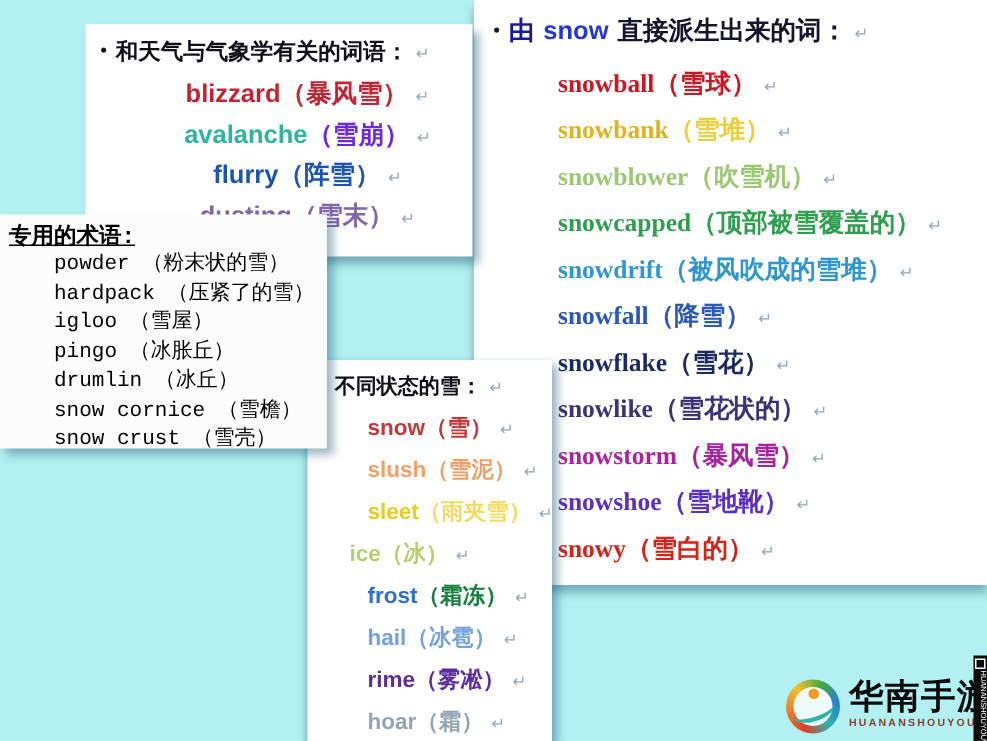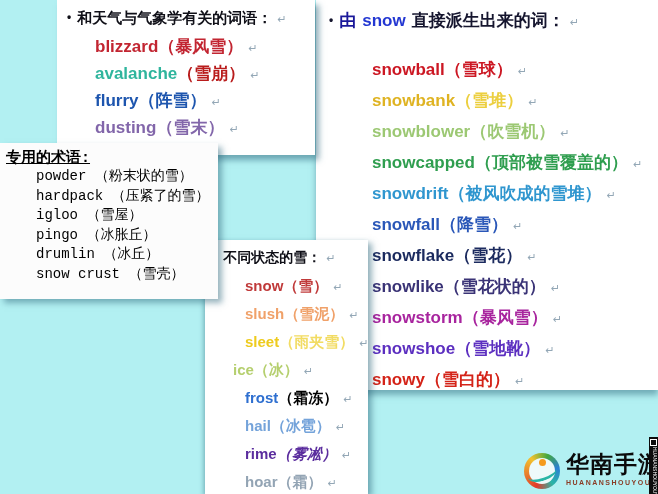--- a/index.html
+++ b/index.html
@@ -1,39 +1,39 @@
 <!DOCTYPE html>
 <html><head>
 <meta charset="utf-8">
 <style>
   html,body{margin:0;padding:0;}
   .canvas{position:relative;width:658px;height:494px;background:#b2f0f2;overflow:hidden;
           font-family:"Liberation Sans",sans-serif;}
   .panel{position:absolute;background:#ffffff;}
-  #box-weather{left:57px;top:0;width:258px;height:155px;z-index:3;
+  #box-weather{left:57px;top:16px;width:258px;height:155px;z-index:3;
                box-shadow:4px 5px 6px rgba(50,105,125,.55);}
   #box-terms{left:0;top:143px;width:218px;height:156px;z-index:5;background:#fcfcfc;
              box-shadow:4px 4px 6px rgba(50,105,125,.5);}
   #box-states{left:205px;top:240px;width:163px;height:254px;z-index:4;
               box-shadow:4px 3px 6px rgba(50,105,125,.5),-2px 2px 4px rgba(50,105,125,.35);}
   #box-derived{left:316px;top:0;width:342px;height:390px;z-index:1;
                box-shadow:0 5px 6px rgba(50,105,125,.5);}
   .hdr{font-weight:bold;color:#101018;white-space:nowrap;}
   .bullet{font-size:12px;margin-right:6px;vertical-align:2px;}
   #box-weather .hdr{padding:9px 0 0 10px;font-size:15px;}
   #box-states  .hdr{padding:9px 0 0 8px;font-size:14px;}
   #box-derived .hdr{padding:9px 0 0 13px;font-size:17px;color:#15152e;}
   #box-derived .hdr .prefix{color:#1a189a;}
   #box-derived .hdr .kw{color:#2337d2;margin:0 6px;}
   .word-item{font-weight:bold;white-space:nowrap;}
   #weather-list{margin-top:5px;}
-  #weather-list .word-item{height:27px;line-height:27px;padding-left:38px;font-size:17px;}
+  #weather-list .word-item{height:27px;line-height:27px;padding-left:38px;font-size:17px;text-align:center;}
   #states-list{margin-top:5px;}
   #states-list .word-item{height:28px;line-height:28px;padding-left:40px;font-size:15px;}
-  #derived-list{margin-top:22px;}
+  #derived-list{margin-top:8px;font-family:Liberation Serif, serif;}
   #derived-list .word-item{height:31px;line-height:31px;padding-left:56px;font-size:17px;}
   .mark{color:#93a7b6;font-size:11px;margin-left:5px;font-weight:normal;}
   #box-terms .title{font-size:15px;padding:5px 0 0 6px;color:#000;font-weight:bold;
                     font-family:"Liberation Mono","DejaVu Sans Mono",monospace;text-decoration:underline;}
   .term-item{font-family:"Liberation Mono","DejaVu Sans Mono",monospace;font-size:14px;
              height:19.5px;line-height:19.5px;padding-left:36px;color:#000;white-space:nowrap;}
   
   #watermark{position:absolute;left:524px;top:450px;z-index:6;display:flex;align-items:flex-start;}
   #wm-logo{width:38px;height:40px;position:relative;margin-top:1px;}
   .wm-ring{position:absolute;left:0;top:2px;width:36px;height:36px;border-radius:50%;
@@ -54,48 +54,49 @@
 </style>
 </head>
 <body>
 
 <div class="canvas">
 
   <div class="panel" id="box-weather">
     <div class="hdr"><span class="bullet">•</span><span>和天气与气象学有关的词语：</span><span class="mark">↵</span></div>
     <div id="weather-list">
         <div class="word-item" style="color: rgb(194, 37, 49);"><span class="en">blizzard</span><span class="zh" style="color: rgb(194, 37, 49);">（暴风雪）</span><span class="mark">↵</span></div>
-        <div class="word-item" style="color: rgb(47, 181, 157);"><span class="en">avalanche</span><span class="zh" style="color: #b91c1c;">（雪崩）</span><span class="mark">↵</span></div>
+        <div class="word-item" style="color: rgb(47, 181, 157);"><span class="en">avalanche</span><span class="zh" style="color: #6d28d9;">（雪崩）</span><span class="mark">↵</span></div>
         <div class="word-item" style="color: rgb(29, 85, 174);"><span class="en">flurry</span><span class="zh" style="color: rgb(29, 85, 174); margin-top: 30px;">（阵雪）</span><span class="mark">↵</span></div>
         <div class="word-item" style="color: rgb(130, 102, 170);"><span class="en">dusting</span><span class="zh" style="color: rgb(130, 102, 170);">（雪末）</span><span class="mark">↵</span></div>
       </div>
   </div>
 
   <div class="panel" id="box-terms">
     <div class="title">专用的术语:</div>
     <div id="terms-list">
         <div class="term-item">powder （粉末状的雪）</div>
         <div class="term-item">hardpack （压紧了的雪）</div>
         <div class="term-item">igloo （雪屋）</div>
         <div class="term-item">pingo （冰胀丘）</div>
         <div class="term-item">drumlin （冰丘）</div>
+        <div class="term-item">snow cornice （雪檐）</div>
         <div class="term-item">snow crust （雪壳）</div>
       </div>
   </div>
 
   <div class="panel" id="box-states">
     <div class="hdr"><span class="bullet">•</span><span>不同状态的雪：</span><span class="mark">↵</span></div>
     <div id="states-list">
         <div class="word-item" style="color: rgb(192, 58, 58);"><span class="en">snow</span><span class="zh" style="color: rgb(192, 58, 58);">（雪）</span><span class="mark">↵</span></div>
         <div class="word-item" style="color: rgb(240, 161, 105);"><span class="en">slush</span><span class="zh" style="color: rgb(240, 161, 105);">（雪泥）</span><span class="mark">↵</span></div>
         <div class="word-item" style="color: rgb(238, 203, 30);"><span class="en">sleet</span><span class="zh" style="color: rgb(242, 220, 99);">（雨夹雪）</span><span class="mark">↵</span></div>
         <div class="word-item" style="color: rgb(181, 207, 110); padding-left: 28px;"><span class="en">ice</span><span class="zh" style="color: rgb(181, 207, 110);">（冰）</span><span class="mark">↵</span></div>
-        <div class="word-item" style="color: rgb(46, 111, 208);"><span class="en">frost</span><span class="zh" style="color: #000000;">（霜冻）</span><span class="mark">↵</span></div>
+        <div class="word-item" style="color: rgb(46, 111, 208);"><span class="en">frost</span><span class="zh" style="color: #15803d;">（霜冻）</span><span class="mark">↵</span></div>
         <div class="word-item" style="color: rgb(116, 163, 218);"><span class="en">hail</span><span class="zh" style="color: rgb(116, 163, 218); margin-top: 18px;">（冰雹）</span><span class="mark">↵</span></div>
-        <div class="word-item" style="color: rgb(91, 45, 158);"><span class="en">rime</span><span class="zh" style="color: rgb(91, 45, 158); font-style: italic;">（雾凇）</span><span class="mark">↵</span></div>
+        <div class="word-item" style="color: rgb(91, 45, 158);"><span class="en">rime</span><span class="zh" style="color: rgb(91, 45, 158);">（雾凇）</span><span class="mark">↵</span></div>
         <div class="word-item" style="color: rgb(147, 164, 180);"><span class="en">hoar</span><span class="zh" style="color: rgb(147, 164, 180);">（霜）</span><span class="mark">↵</span></div>
       </div>
   </div>
 
   <div class="panel" id="box-derived">
     <div class="hdr"><span class="bullet">•</span><span class="prefix">由</span><span class="kw">snow</span><span>直接派生出来的词：</span><span class="mark">↵</span></div>
     <div id="derived-list">
         <div class="word-item" style="color: rgb(204, 23, 35);"><span class="en">snowball</span><span class="zh" style="color: rgb(204, 23, 35);">（雪球）</span><span class="mark">↵</span></div>
         <div class="word-item" style="color: rgb(223, 179, 34);"><span class="en">snowbank</span><span class="zh" style="color: rgb(236, 207, 63);">（雪堆）</span><span class="mark">↵</span></div>
         <div class="word-item" style="color: rgb(156, 200, 115);"><span class="en">snowblower</span><span class="zh" style="color: rgb(156, 200, 115);">（吹雪机）</span><span class="mark">↵</span></div>

